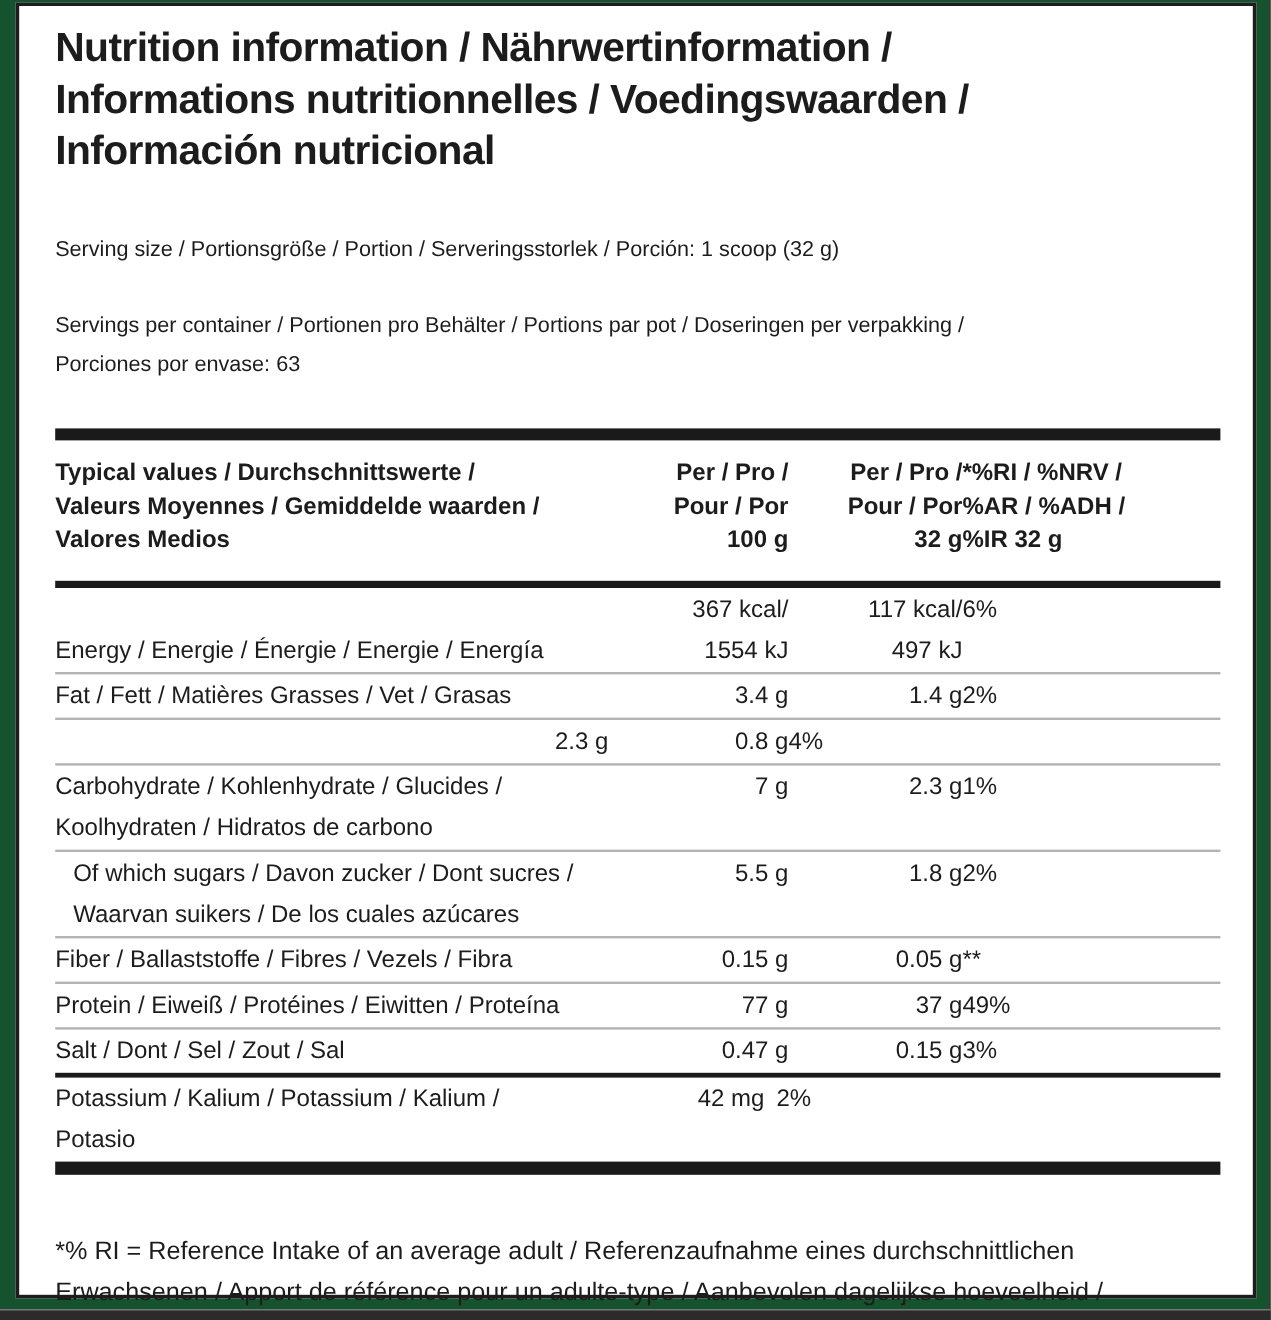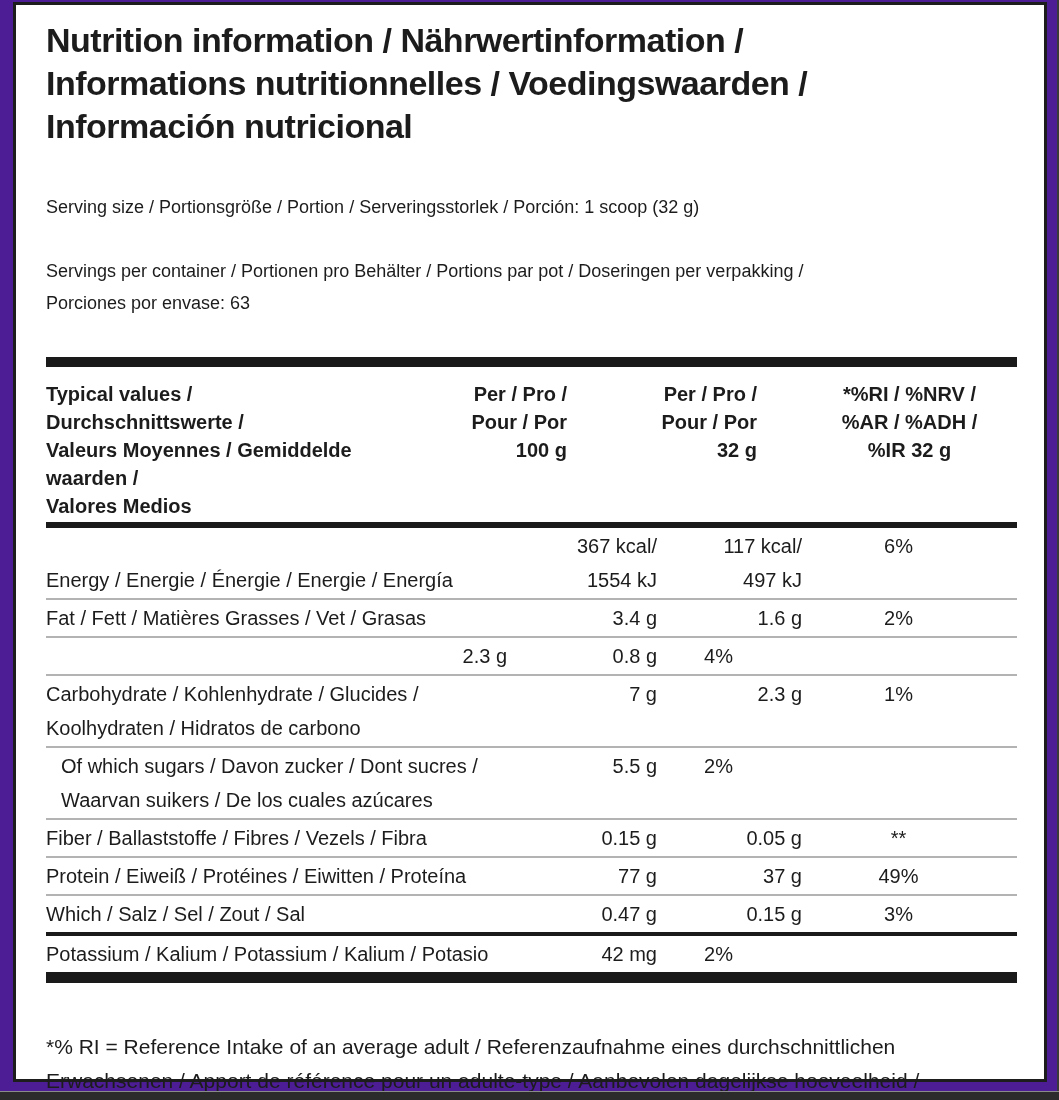--- a/index.html
+++ b/index.html
@@ -6,21 +6,21 @@
     margin: 0;
     padding: 0;
     background: #ffffff;
     font-family: "Liberation Sans", "DejaVu Sans", sans-serif;
     color: #1c1c1c;
   }
   .canvas {
     position: relative;
     width: 1059px;
     height: 1100px;
-    background: #4c1d95;
+    background: #14532d;
     overflow: hidden;
   }
   .label-box {
     position: absolute;
     left: 13px;
     top: 2px;
     width: 1034px;
     height: 1080px;
     border: 3px solid #1d1d1d;
     box-sizing: border-box;
@@ -46,40 +46,39 @@
   }
   .bar.top-bar { height: 10px; margin-top: 6px; }
   .bar.header-rule { height: 6px; }
   .bar.bottom-bar { height: 11px; }
   .grid-row {
     display: grid;
     grid-template-columns: 1fr 150px 145px 215px;
     align-items: start;
   }
   .thead {
-    padding: 13px 0 2px 0;
+    padding: 13px 0 20px 0;
     font-weight: bold;
     font-size: 20px;
     line-height: 28px;
-    gap: 45px;
   }
   .thead .cell { white-space: pre-line; }
   .cell { white-space: pre-line; }
   .cell.label  { text-align: left; }
   .cell.per100 { text-align: right; }
   .cell.per32  { text-align: right; }
-  .cell.ri     { text-align: center; }
+  .cell.ri     { text-align: left; }
   .tbody .trow {
     padding: 1px 0;
     border-bottom: 2px solid #b3b3b3;
     font-size: 20px;
     line-height: 34px;
   }
   .tbody .trow.sep-thick { border-bottom: 4px solid #1a1a1a; }
-  .tbody .trow.sep-none  { border-bottom: none; }
+  .tbody .trow.sep-none  { border-bottom: none; gap: 10px; }
   .tbody .trow .cell.ri  { padding-right: 22px; }
   .tbody .trow.indent .cell.label { padding-left: 15px; }
   .tbody .trow.vbottom .cell.label { align-self: end; margin-top: 13px; }
   .footnotes {
     margin-top: 13px;
     font-size: 21px;
     line-height: 34px;
     white-space: pre-line;
   }
   .page-bottom-bar {
@@ -140,55 +139,56 @@
           <div class="cell label">Energy / Energie / Énergie / Energie / Energía</div>
           <div class="cell per100">367 kcal/
 1554 kJ</div>
           <div class="cell per32">117 kcal/
 497 kJ</div>
           <div class="cell ri">6%</div>
         </div>
         <div class="grid-row trow sep-thin">
           <div class="cell label">Fat / Fett / Matières Grasses / Vet / Grasas</div>
           <div class="cell per100">3.4 g</div>
-          <div class="cell per32">1.6 g</div>
+          <div class="cell per32">1.4 g</div>
           <div class="cell ri">2%</div>
         </div>
         <div class="grid-row trow sep-thin indent">
           <div class="cell per100">2.3 g</div>
           <div class="cell per32">0.8 g</div>
           <div class="cell ri">4%</div>
         </div>
         <div class="grid-row trow sep-thin">
           <div class="cell label">Carbohydrate / Kohlenhydrate / Glucides /
 Koolhydraten / Hidratos de carbono</div>
           <div class="cell per100">7 g</div>
           <div class="cell per32">2.3 g</div>
           <div class="cell ri">1%</div>
         </div>
         <div class="grid-row trow sep-thin indent">
           <div class="cell label">Of which sugars / Davon zucker / Dont sucres /
 Waarvan suikers / De los cuales azúcares</div>
           <div class="cell per100">5.5 g</div>
+          <div class="cell per32">1.8 g</div>
           <div class="cell ri">2%</div>
         </div>
         <div class="grid-row trow sep-thin">
           <div class="cell label">Fiber / Ballaststoffe / Fibres / Vezels / Fibra</div>
           <div class="cell per100">0.15 g</div>
           <div class="cell per32">0.05 g</div>
           <div class="cell ri">**</div>
         </div>
         <div class="grid-row trow sep-thin">
           <div class="cell label">Protein / Eiweiß / Protéines / Eiwitten / Proteína</div>
           <div class="cell per100">77 g</div>
           <div class="cell per32">37 g</div>
           <div class="cell ri">49%</div>
         </div>
         <div class="grid-row trow sep-thick">
-          <div class="cell label">Which / Salz / Sel / Zout / Sal</div>
+          <div class="cell label">Salt / Dont / Sel / Zout / Sal</div>
           <div class="cell per100">0.47 g</div>
           <div class="cell per32">0.15 g</div>
           <div class="cell ri">3%</div>
         </div>
         <div class="grid-row trow sep-none">
           <div class="cell label">Potassium / Kalium / Potassium / Kalium / Potasio</div>
           <div class="cell per32">42 mg</div>
           <div class="cell ri">2%</div>
         </div>
       </div>

